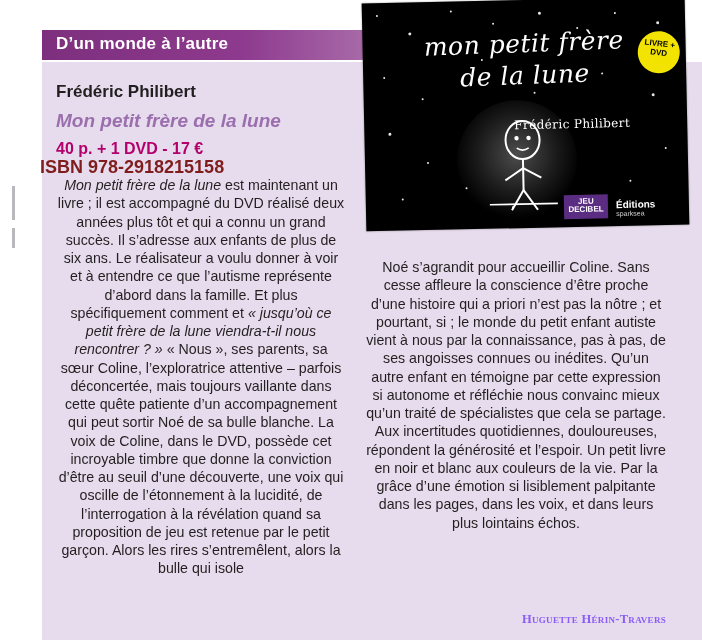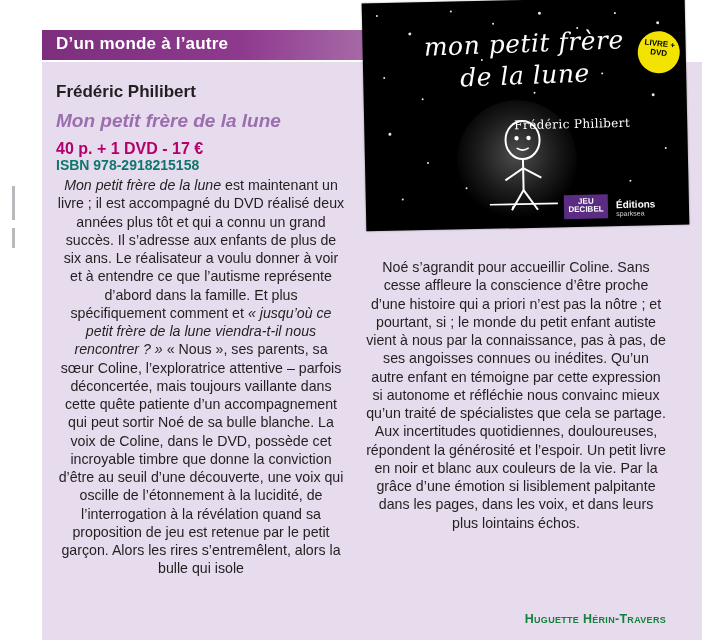--- a/index.html
+++ b/index.html
@@ -192,25 +192,25 @@
     position: absolute;
     left: 56px;
     top: 140px;
     font-size: 16px;
     font-weight: bold;
     color: #b3006b;
     font-family: "Liberation Sans", sans-serif;
   }
   .book-isbn {
     position: absolute;
-    left: 56px;
+    left: 40px;
     top: 157px;
-    font-size: 14px;
-    font-weight: bold;
-    color: #0f766e;
+    font-size: 18px;
+    font-weight: bold;
+    color: #7f1d1d;
     font-family: "Liberation Sans", sans-serif;
   }
 
   .col {
     position: absolute;
     font-size: 14.2px;
     line-height: 1.285;
     color: #231f20;
     font-family: "Liberation Sans", sans-serif;
     text-align: center;
@@ -229,22 +229,22 @@
     width: 300px;
   }
 
   .signature {
     position: absolute;
     right: 36px;
     top: 612px;
     font-size: 12.5px;
     font-variant: small-caps;
     font-weight: bold;
-    color: #15803d;
-    font-family: Liberation Sans, sans-serif;
+    color: #8b5cf6;
+    font-family: Liberation Serif, serif;
     letter-spacing: 0.3px;
   }
 </style>
 </head>
 <body>
 
 <div class="panel"></div>
 
 <div class="edge-mark m1"></div>
 <div class="edge-mark m2"></div>

